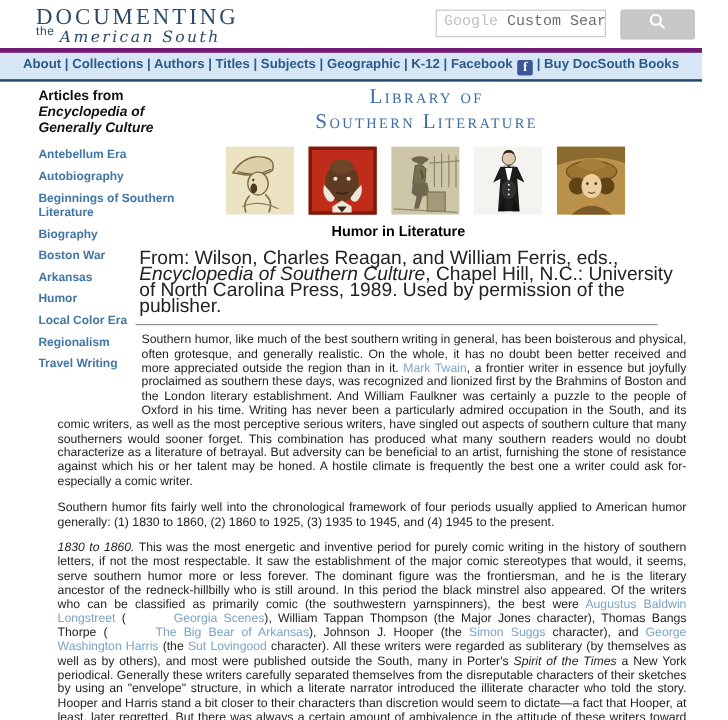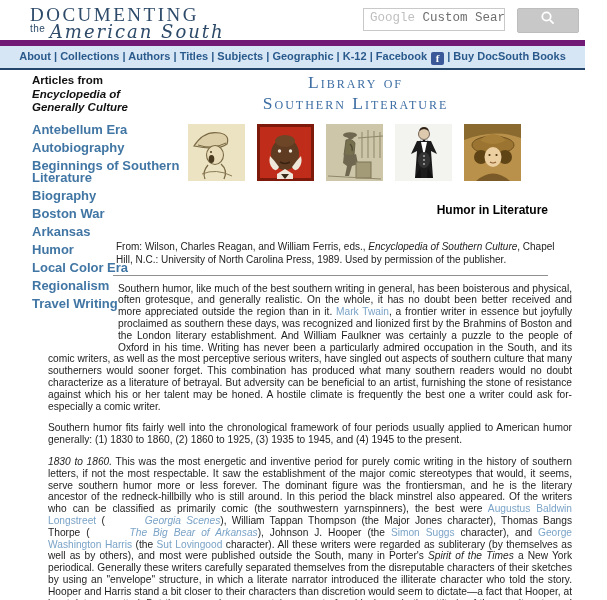--- a/index.html
+++ b/index.html
@@ -5,66 +5,66 @@
   html,body{margin:0;padding:0;background:#fff;}
   .page{position:relative;width:585px;height:600px;overflow:hidden;background:#fff;
         font-family:"Liberation Sans","DejaVu Sans",sans-serif;color:#222;}
 
   
   .hdr{position:relative;height:40px;}
   .logo{position:absolute;left:30px;top:4px;color:#2d4a69;cursor:pointer;}
   .logo-line1{font-family:"Liberation Serif","DejaVu Serif",serif;font-size:19px;letter-spacing:2.5px;}
   .logo-line2{margin-top:-5px;margin-left:0px;white-space:nowrap;}
   .logo-the{font-size:10px;vertical-align:6px;letter-spacing:.5px;}
-  .logo-script{font-family:"DejaVu Serif","Liberation Serif",serif;font-style:italic;font-size:18px;letter-spacing:2px;}
+  .logo-script{font-family:"DejaVu Serif","Liberation Serif",serif;font-style:italic;font-size:13px;letter-spacing:2px;}
   .search{position:absolute;right:6px;top:8px;display:flex;font-family:Liberation Mono, monospace;}
   .search-box{width:128px;height:17px;border:1px solid #c9c9c9;padding:2px 6px;font-size:12.5px;
               background:#fff;white-space:nowrap;overflow:hidden;cursor:text;}
   .ph-brand{color:#bfbfbf;}
   .ph-rest{color:#6e6e6e;}
   .search-btn{margin-left:12px;width:60px;height:23px;background:#c8c8c8;border:1px solid #bdbdbd;
               border-radius:2px;display:flex;align-items:center;justify-content:center;cursor:pointer;}
 
   
-  .nav{border-top:6px solid #701a75;border-bottom:2px solid #24466b;background:#d7e6f4;
+  .nav{border-top:4px solid #701a75;border-bottom:2px solid #24466b;background:#d7e6f4;
        text-align:center;padding:4px 0 3px 0;font-size:11px;font-weight:bold;color:#2a5a8c;}
   .nav-link{color:#2a5a8c;cursor:pointer;}
   .nav-sep{color:#2a5a8c;}
   .fb-icon{display:inline-block;width:13px;height:13px;background:#3b5998;color:#fff;
            font-family:"Liberation Serif",serif;font-weight:bold;font-size:11px;line-height:13px;
            text-align:center;border-radius:2px;margin-left:4px;vertical-align:-2px;cursor:pointer;}
 
   
   .sidebar{position:absolute;left:32px;top:74px;width:152px;}
   .side-head{font-size:11.5px;font-weight:bold;color:#111;line-height:13.5px;}
   .side-head .it{font-style:italic;}
   .side-list{margin-top:9px;}
-  .side-link{color:#4176a4;font-weight:bold;font-size:13px;line-height:12.5px;margin-bottom:5.5px;cursor:pointer;}
+  .side-link{color:#4176a4;font-weight:bold;font-size:10px;line-height:12.5px;margin-bottom:5.5px;cursor:pointer;}
 
   
   .main{margin-left:48px;margin-right:13px;}
   .banner{margin-left:140px;width:335px;text-align:center;padding-top:2px;}
   .banner-title{font-family:"Liberation Serif","DejaVu Serif",serif;font-variant:small-caps;
                 font-size:17.5px;letter-spacing:2px;color:#3d6da3;line-height:1.18;cursor:pointer;}
   .thumbs{margin-top:11px;display:flex;gap:12px;}
   .thumb{width:57px;height:57px;flex:0 0 57px;}
   .thumb svg{display:block;}
 
-  .article-title{margin-top:22px;margin-left:68px;width:432px;text-align:right;
+  .article-title{margin-top:7px;margin-left:68px;width:432px;text-align:center;
                  font-size:12px;font-weight:bold;color:#000;}
-  .citation{margin-top:23px;margin-left:68px;font-size:10px;line-height:13.2px;color:#222;}
+  .citation{margin-top:9px;margin-left:68px;font-size:16px;line-height:13.2px;color:#222;}
   .rule{margin:8px 0 0 65px;width:435px;border:none;border-top:1px solid #909090;height:0;}
 
   .bodytext{margin-top:7px;font-size:10.2px;line-height:11.8px;text-align:justify;color:#1d1d1d;}
   .bodytext p{margin:0 0 10px 0;}
   .float-spacer{float:left;width:70px;height:59px;}
   .plain{}
   .italic{font-style:italic;}
   .link{color:#7aa3c7;cursor:pointer;}
-  .link-italic{color:#7aa3c7;font-style:italic;cursor:pointer;padding-left:40px;}
+  .link-italic{color:#7aa3c7;cursor:pointer;padding-left:40px;}
 </style>
 </head>
 <body>
 
 <div class="page">
 
   <div class="hdr">
     <div class="logo">
       <div class="logo-line1">DOCUMENTING</div>
       <div class="logo-line2">

